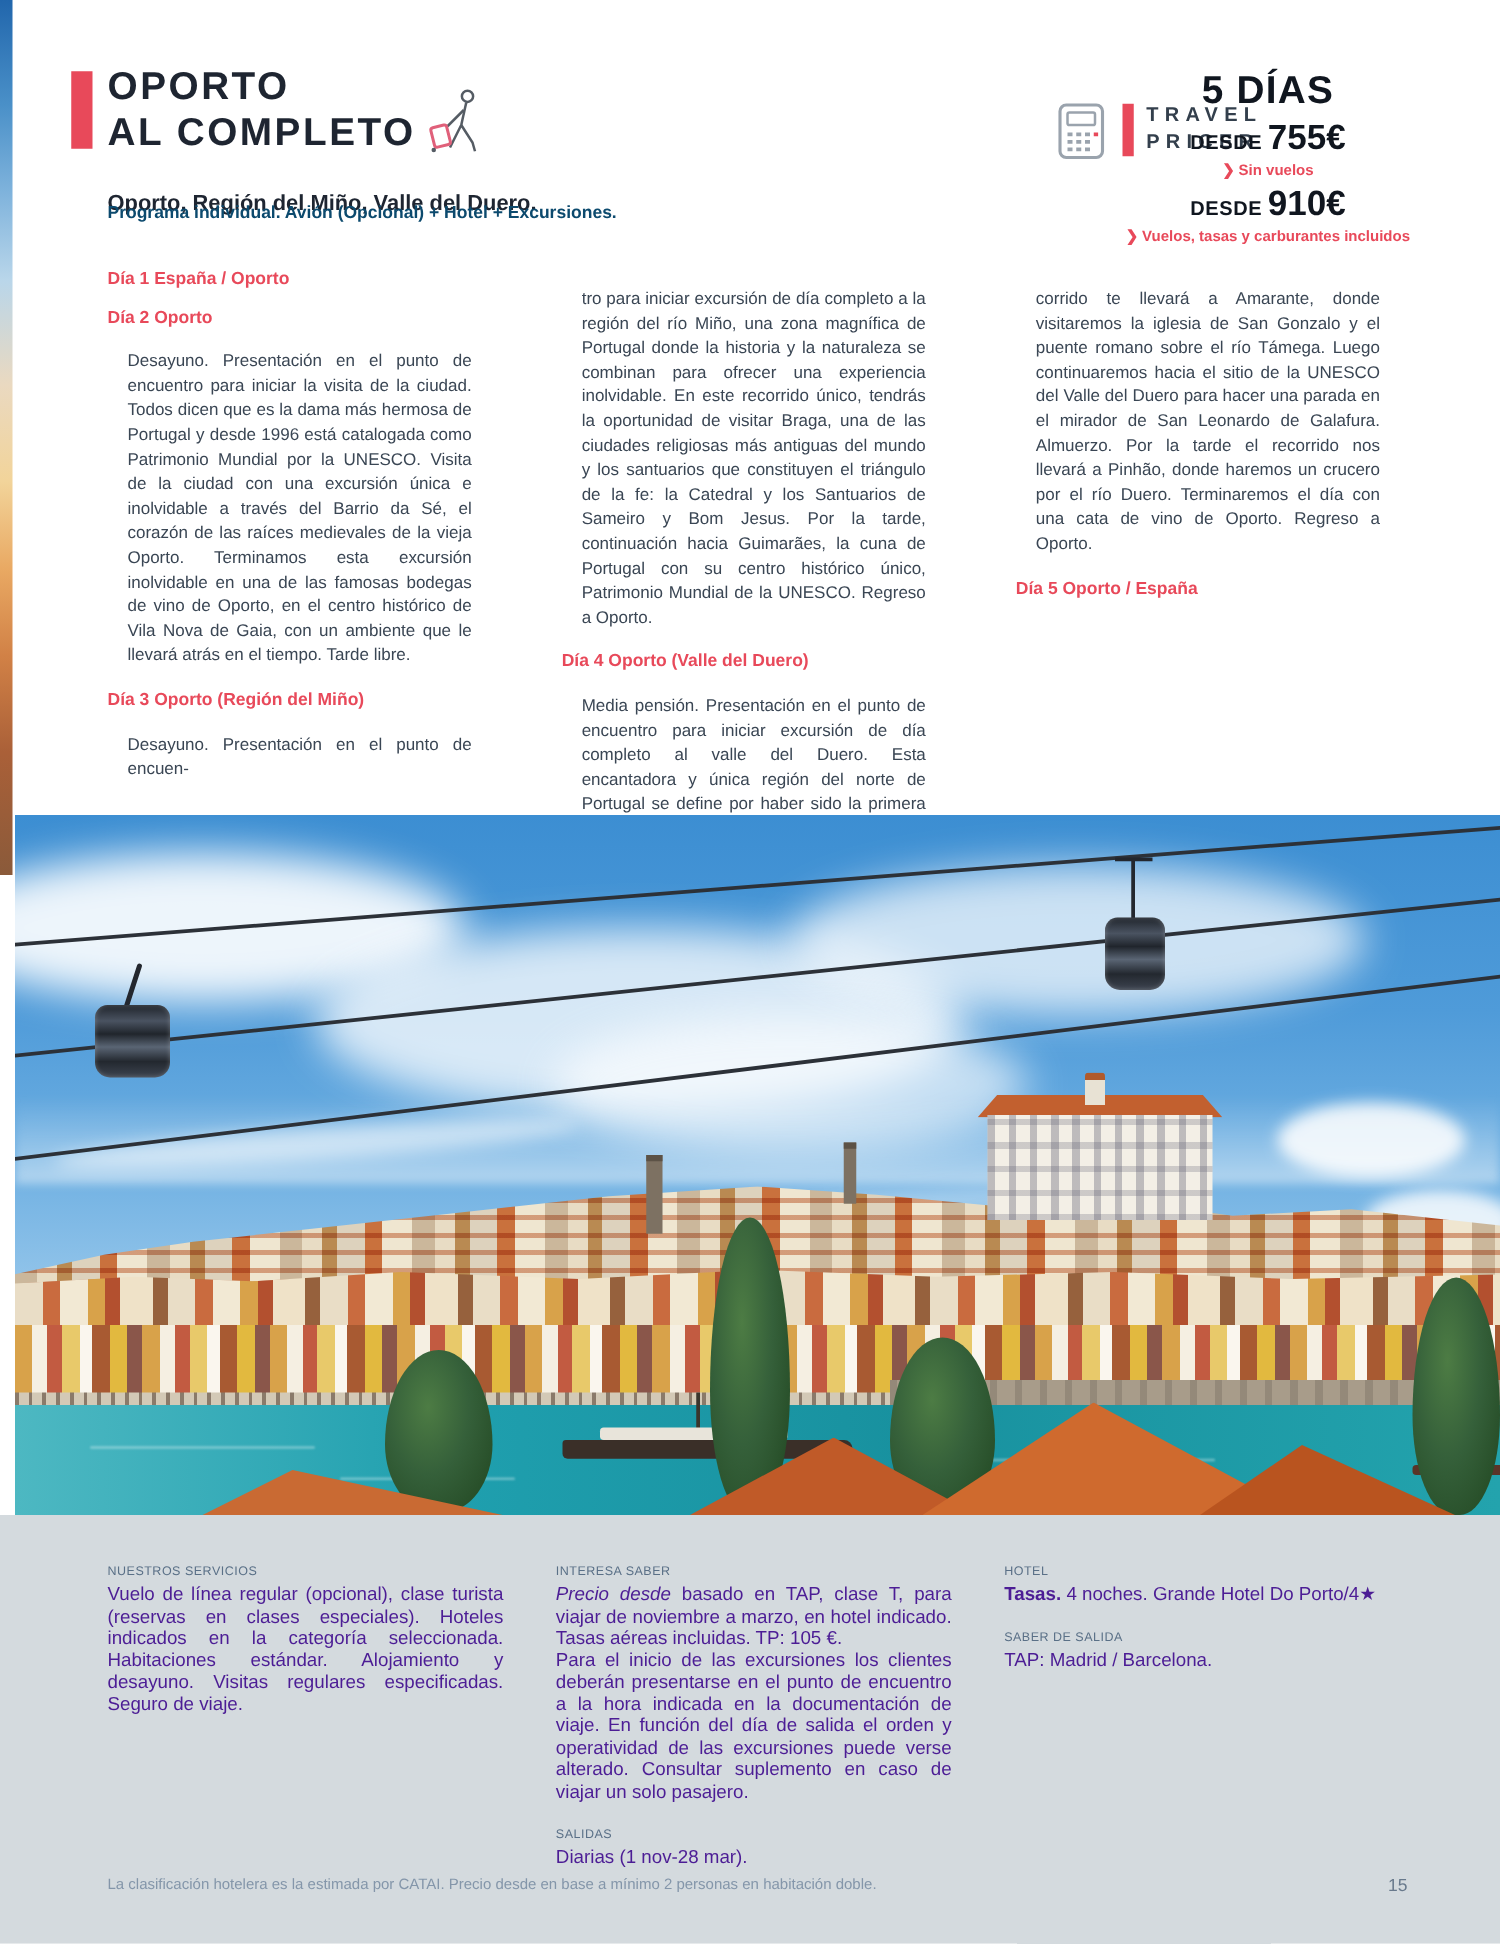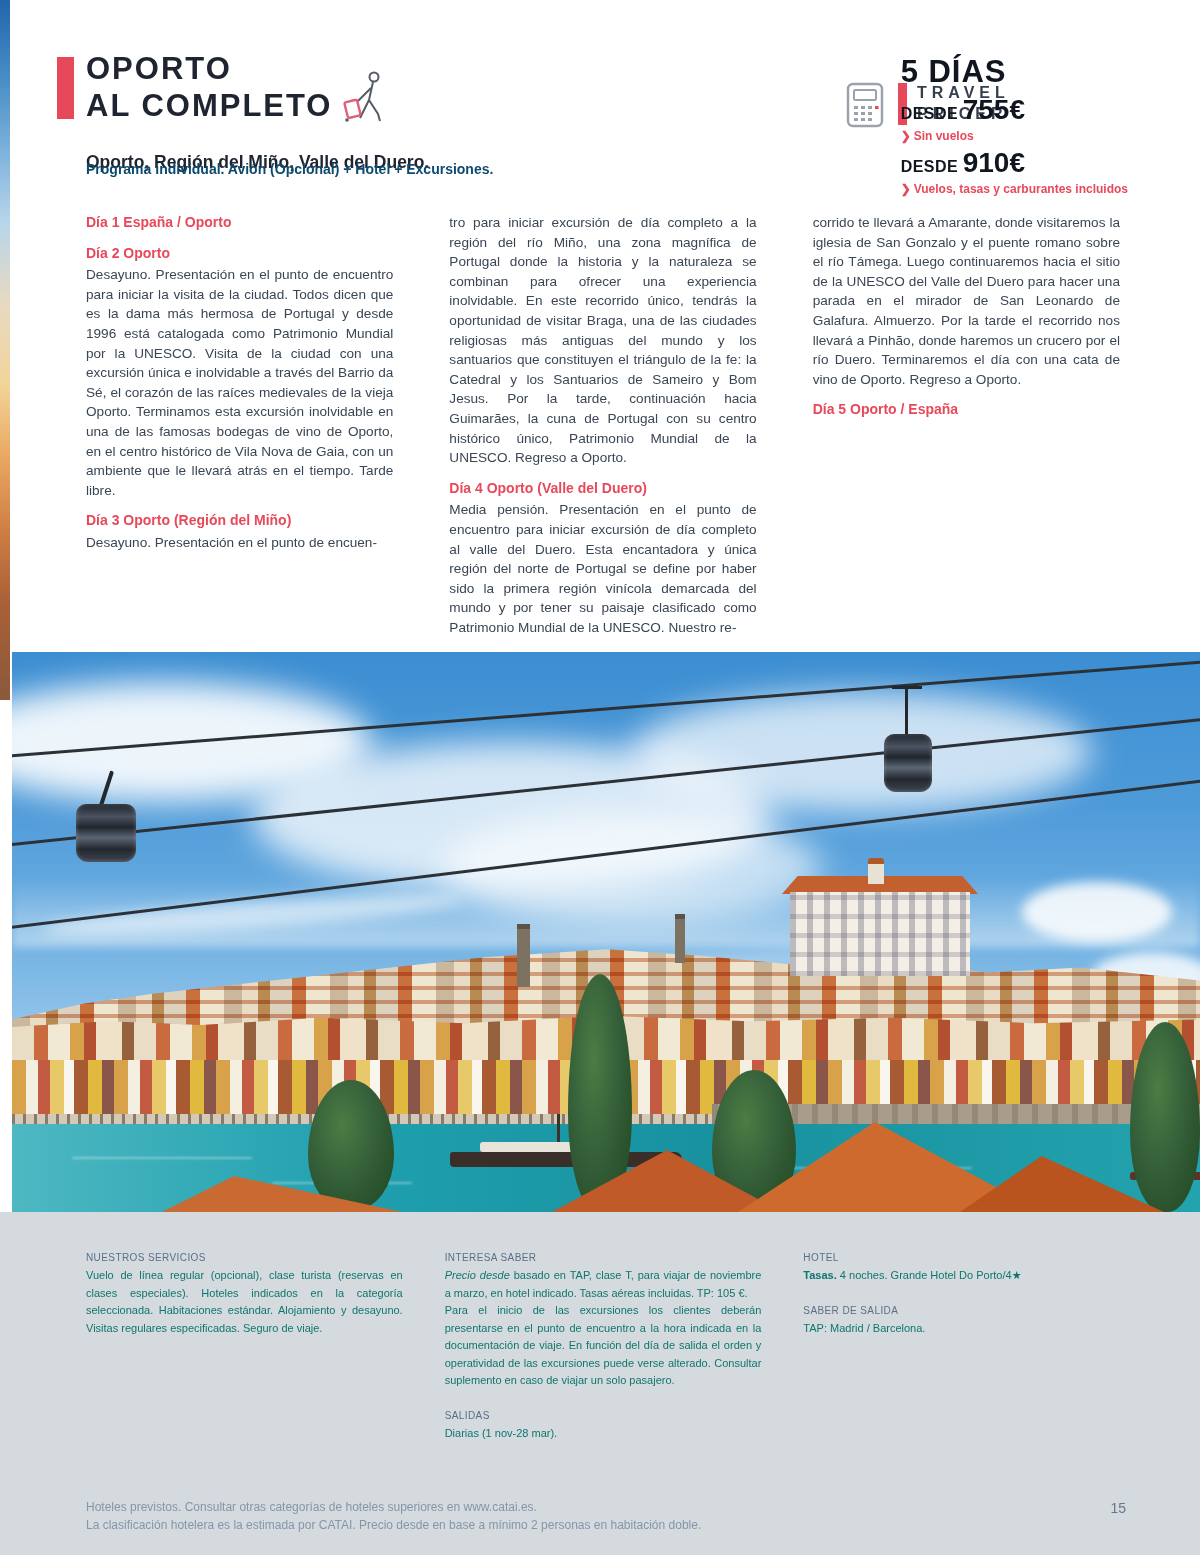--- a/index.html
+++ b/index.html
@@ -17,34 +17,34 @@
   .title{left:86px;top:50px;font-size:31px;font-weight:bold;color:#1e2531;
          letter-spacing:2px;line-height:37px;white-space:pre-line;}
   .subtitle{left:86px;top:152px;font-size:17.5px;font-weight:bold;color:#1e2531;}
   .program{left:86px;top:161px;font-size:14px;font-weight:bold;color:#0c4a6e;}
   .walker{left:338px;top:68px;}
 
   .tp-group{left:846px;top:82px;display:flex;align-items:flex-start;}
   .tp-bar{width:9px;height:42px;background:#e8495a;margin:1px 10px 0 14px;}
   .tp-name{font-size:16px;font-weight:bold;letter-spacing:5px;color:#333f4c;line-height:21px;white-space:pre-line;}
 
-  .price-box{right:72px;top:54px;text-align:left;}
+  .price-box{right:72px;top:54px;text-align:center;}
   .days{font-size:31px;font-weight:bold;color:#10161f;letter-spacing:1px;}
   .price-line{margin-top:4px;color:#10161f;}
   .desde{font-size:16px;font-weight:bold;letter-spacing:.5px;}
   .amount{font-size:28px;font-weight:bold;}
   .note{color:#e8495a;font-size:12px;font-weight:bold;margin-top:3px;}
   .chev{margin-right:3px;}
 
   
   .cols{left:86px;top:213px;width:1034px;display:flex;gap:56px;}
   .col{width:317px;font-size:13.6px;line-height:19.6px;color:#3a4654;text-align:justify;}
   .day{color:#e8495a;font-weight:bold;font-size:14px;margin:11px 0 2px 0;}
   .day.first{margin-top:0;}
-  .col p{margin:0;}
+  .col p{margin:16px;}
 
   
   .photo{left:12px;top:652px;width:1188px;height:560px;overflow:hidden;
     background:linear-gradient(180deg,#3c8ed2 0%,#4f9bd9 28%,#6fb0e2 50%,#9ccaec 72%,#c2dcf0 100%);}
   .cloud{position:absolute;background:rgba(255,255,255,.9);border-radius:50%;filter:blur(16px);}
   .streak{position:absolute;background:rgba(255,255,255,.55);border-radius:50%;filter:blur(7px);}
   .wire{position:absolute;height:2.5px;background:#2c3138;width:1400px;left:-100px;}
   .haze{position:absolute;left:0;top:225px;width:100%;height:70px;
     background:linear-gradient(180deg,rgba(255,255,255,0),rgba(255,255,255,.45));filter:blur(4px);}
 
@@ -92,21 +92,21 @@
     background:radial-gradient(ellipse at 40% 35%,#4d7c44 0%,#35603a 45%,#20451f 100%);}
   .roof{position:absolute;}
   .smallboat{left:1118px;top:520px;width:82px;height:8px;background:#5a3428;border-radius:3px;}
 
   
   .panel{left:0;top:1212px;width:1200px;height:343px;background:#d4dade;}
   .panel-cols{position:absolute;left:86px;top:40px;width:1034px;display:flex;gap:42px;}
   .pcol{width:317px;}
   .p-head{font-size:10px;font-weight:normal;color:#5a7087;letter-spacing:.4px;margin:0 0 4px 0;}
   .p-head.later{margin-top:20px;}
-  .p-body{font-size:11px;line-height:17.5px;color:#0f766e;text-align:justify;margin:0;}
+  .p-body{font-size:15px;line-height:17.5px;color:#4c1d95;text-align:justify;margin:0;}
   .footer{position:absolute;left:86px;top:286px;font-size:12px;line-height:18px;color:#8496aa;}
   .page-num{position:absolute;right:74px;top:288px;font-size:14px;color:#68798c;}
 </style>
 </head>
 <body>
 
 <div class="abs left-bleed"></div>
 
 <div class="abs red-bar"></div>
 <div class="abs title">OPORTO
@@ -250,17 +250,16 @@
       <p class="p-body">Diarias (1 nov-28 mar).</p>
     </div>
     <div class="pcol">
       <div class="p-head">HOTEL</div>
       <p class="p-body"><b>Tasas.</b><span> 4 noches. Grande Hotel Do Porto/4★</span></p>
       <div class="p-head later">SABER DE SALIDA</div>
       <p class="p-body">TAP: Madrid / Barcelona.</p>
     </div>
   </div>
   <div class="footer">
-    <div>Hoteles previstos. Consultar otras categorías de hoteles superiores en www.catai.es.</div>
     <div>La clasificación hotelera es la estimada por CATAI. Precio desde en base a mínimo 2 personas en habitación doble.</div>
   </div>
   <div class="page-num">15</div>
 </div>
 
 </body></html>

